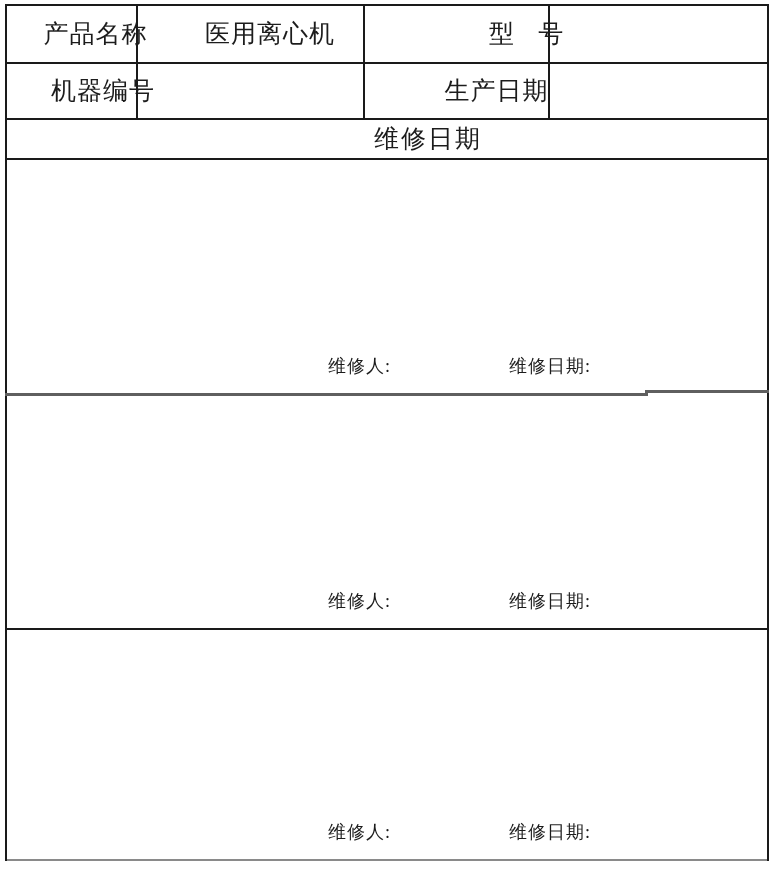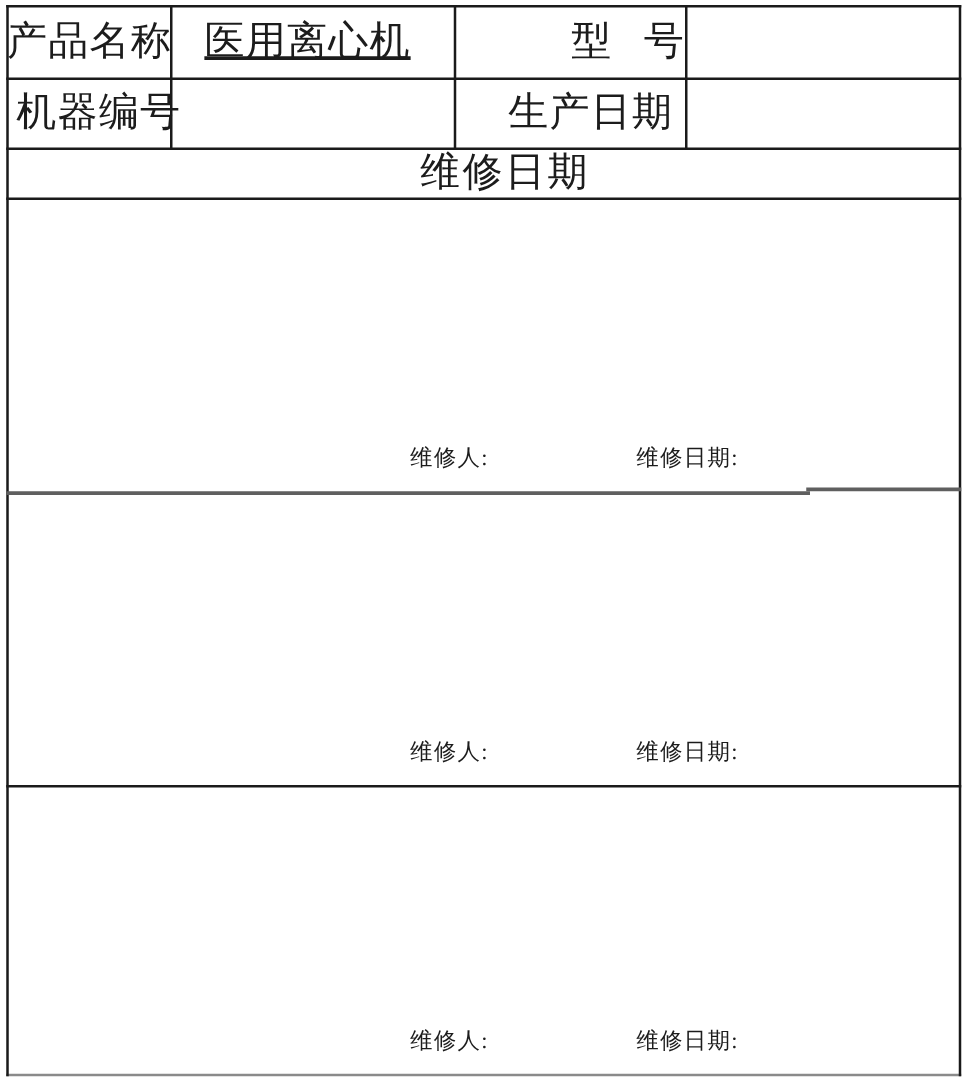--- a/index.html
+++ b/index.html
@@ -25,23 +25,24 @@
   .vline { width: 2px; }
   .gray  { background: #5f5f5f; }
   .softgray { background: #8a8a8a; }
 
   
   .cell {
     position: absolute;
     display: flex;
     align-items: center;
     justify-content: center;
-    font-size: 32px;
+    font-size: 25px;
     letter-spacing: 1px;
     white-space: nowrap;
+    margin-left: 24px;
   }
   .cell.model { word-spacing: 16px; padding-left: 45px; }
   .cell.section { text-indent: 34px; letter-spacing: 2px; }
 
   
   .block {
     position: absolute;
     left: 5px;
     width: 764px;
   }
@@ -78,21 +79,21 @@
   <div class="line hline" style="left:5px; top:158px; width:764px;"></div>
   <div class="line gray" style="left:5px; top:393px; width:643px; height:3px;"></div>
   <div class="line gray" style="left:645px; top:390px; width:124px; height:3px;"></div>
   <div class="line hline" style="left:5px; top:628px; width:764px;"></div>
 
   <div class="line vline" style="left:136px; top:4px; height:116px;"></div>
   <div class="line vline" style="left:363px; top:4px; height:116px;"></div>
   <div class="line vline" style="left:548px; top:4px; height:116px;"></div>
 
   <div class="cell" style="left:5px;   top:4px; width:133px; height:58px;">产品名称</div>
-  <div class="cell" style="left:138px; top:4px; width:216px; height:58px;text-decoration:underline;">医用离心机</div>
+  <div class="cell" style="left:138px; top:4px; width:216px; height:58px;">医用离心机</div>
   <div class="cell model" style="left:365px; top:4px; width:185px; height:58px;">型 号</div>
   <div class="cell" style="left:550px; top:4px; width:217px; height:58px;"></div>
 
   <div class="cell" style="left:5px;   top:62px; width:148px; height:56px;">机器编号</div>
   <div class="cell" style="left:138px; top:62px; width:227px; height:56px;"></div>
   <div class="cell" style="left:365px; top:62px; width:215px; height:56px;">生产日期</div>
   <div class="cell" style="left:550px; top:62px; width:217px; height:56px;"></div>
 
   <div class="cell section" style="left:5px; top:118px; width:764px; height:40px;">维修日期</div>
 

